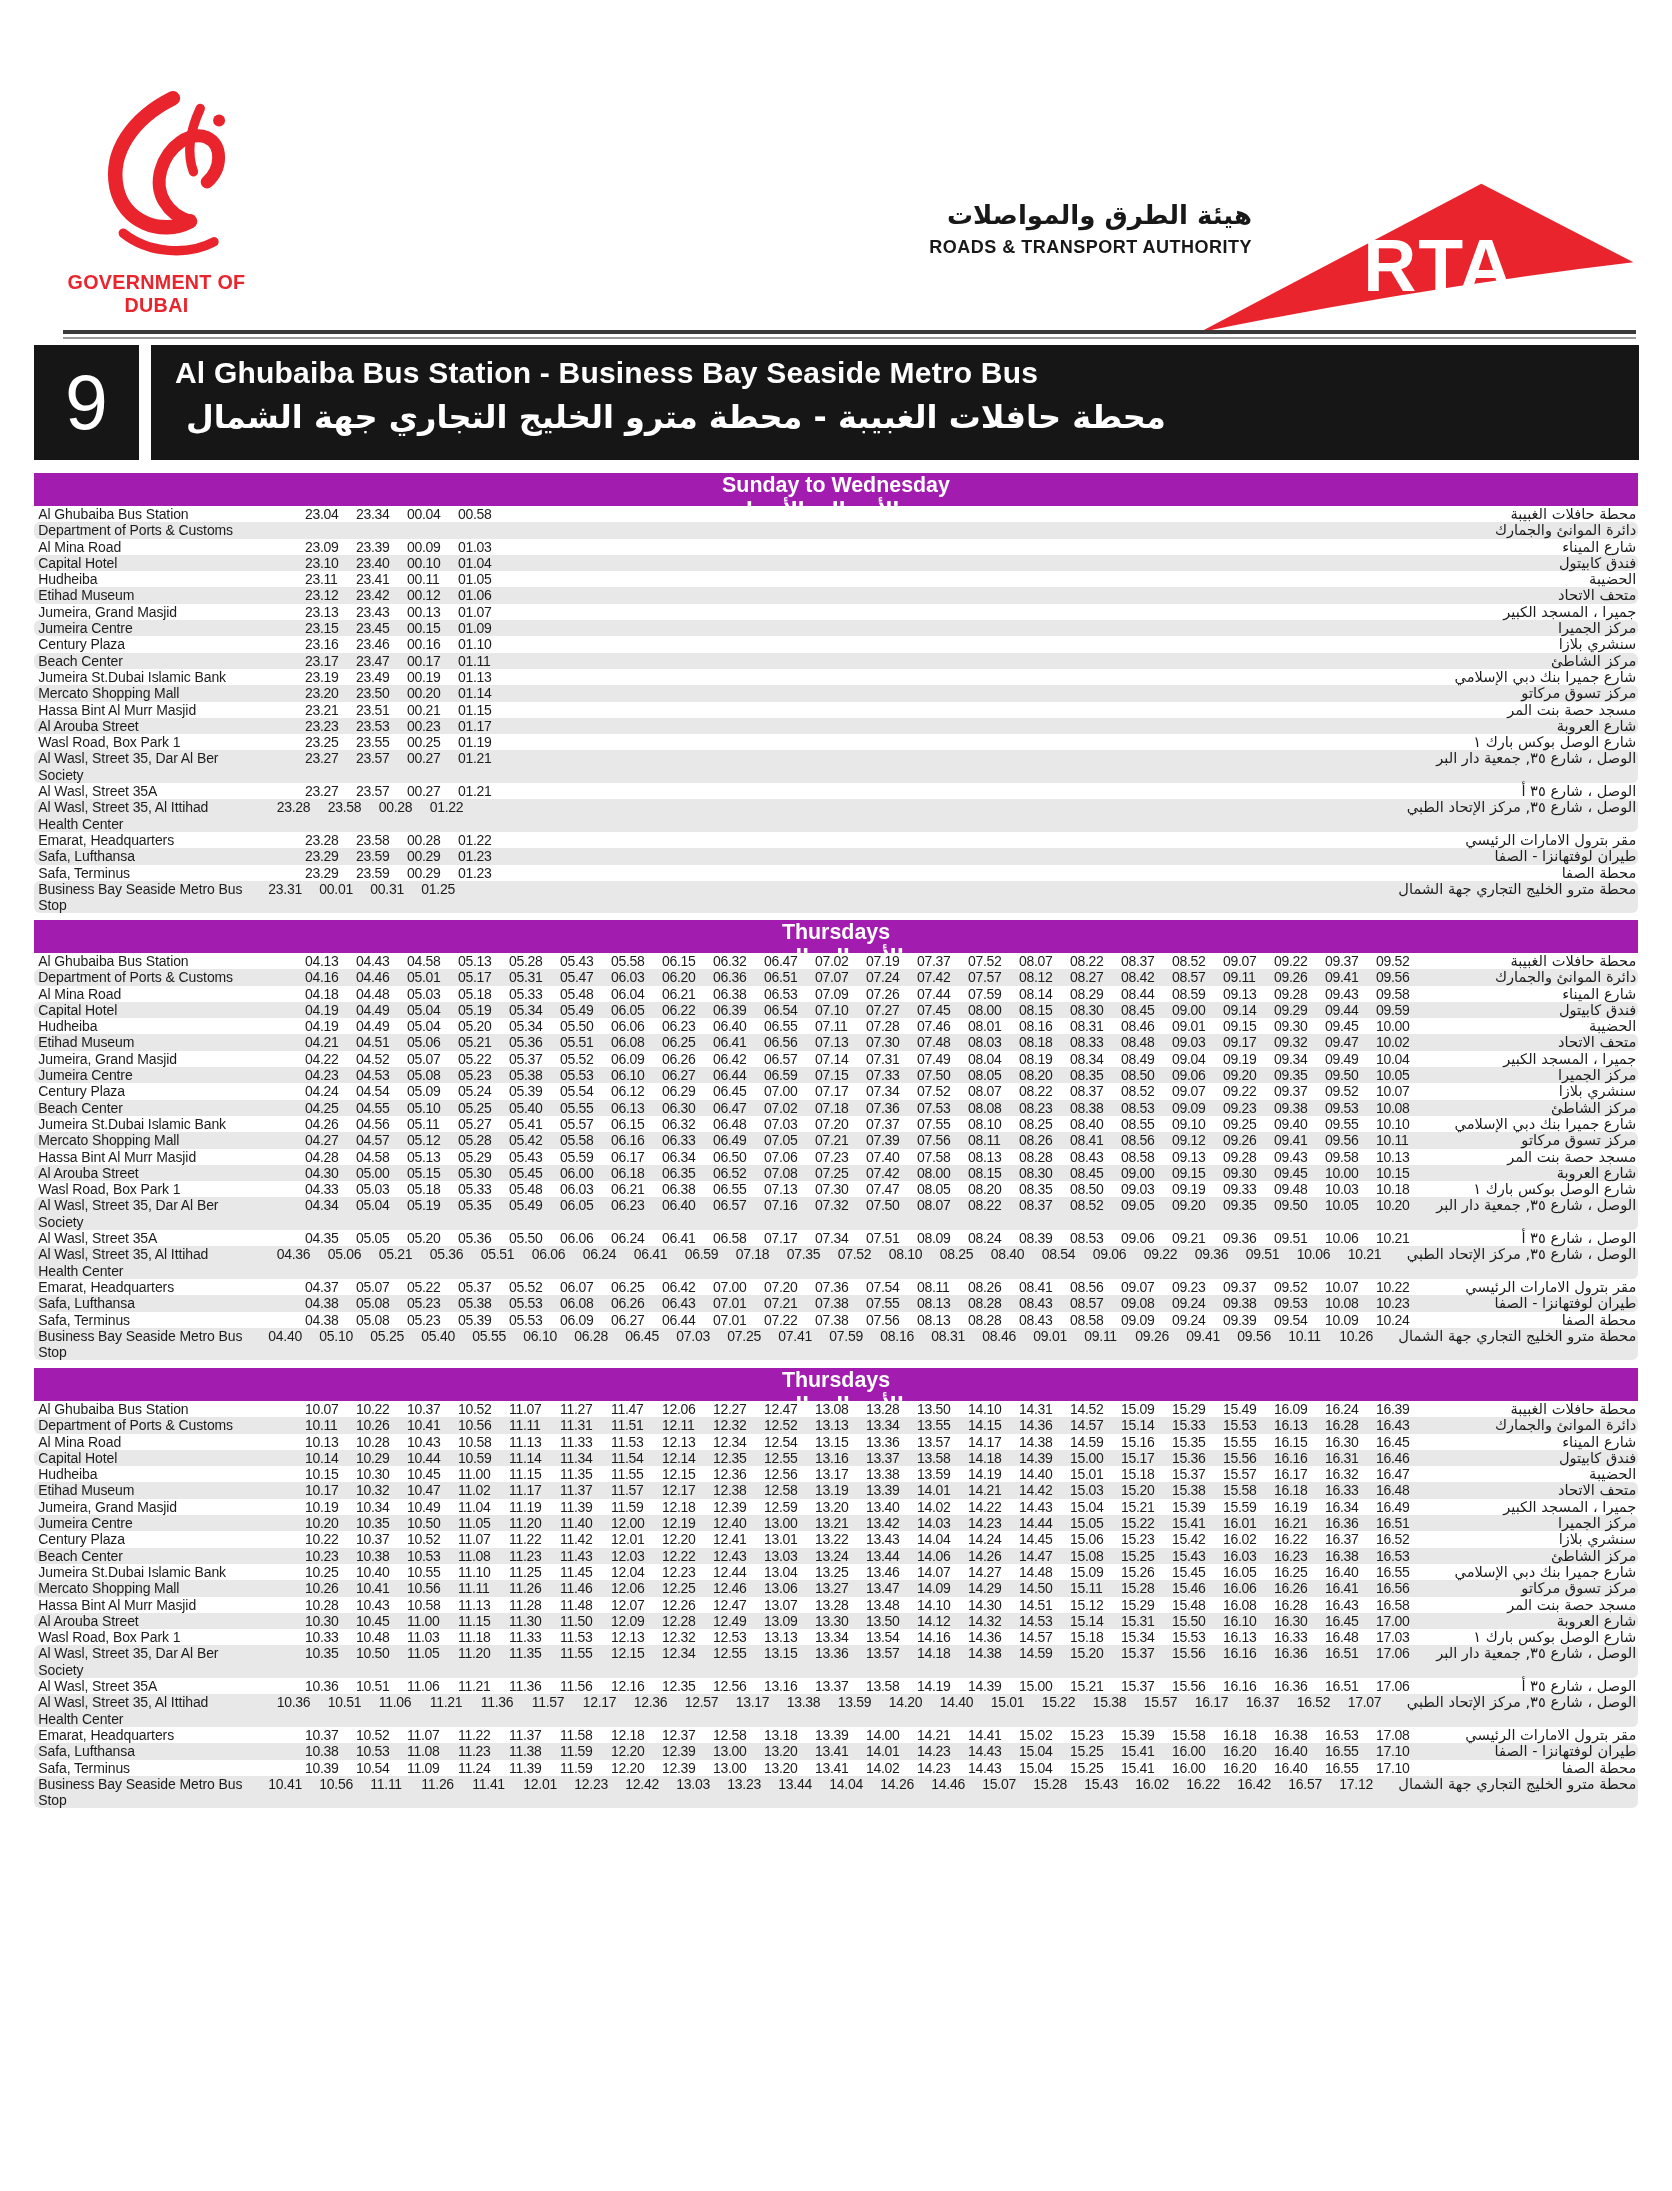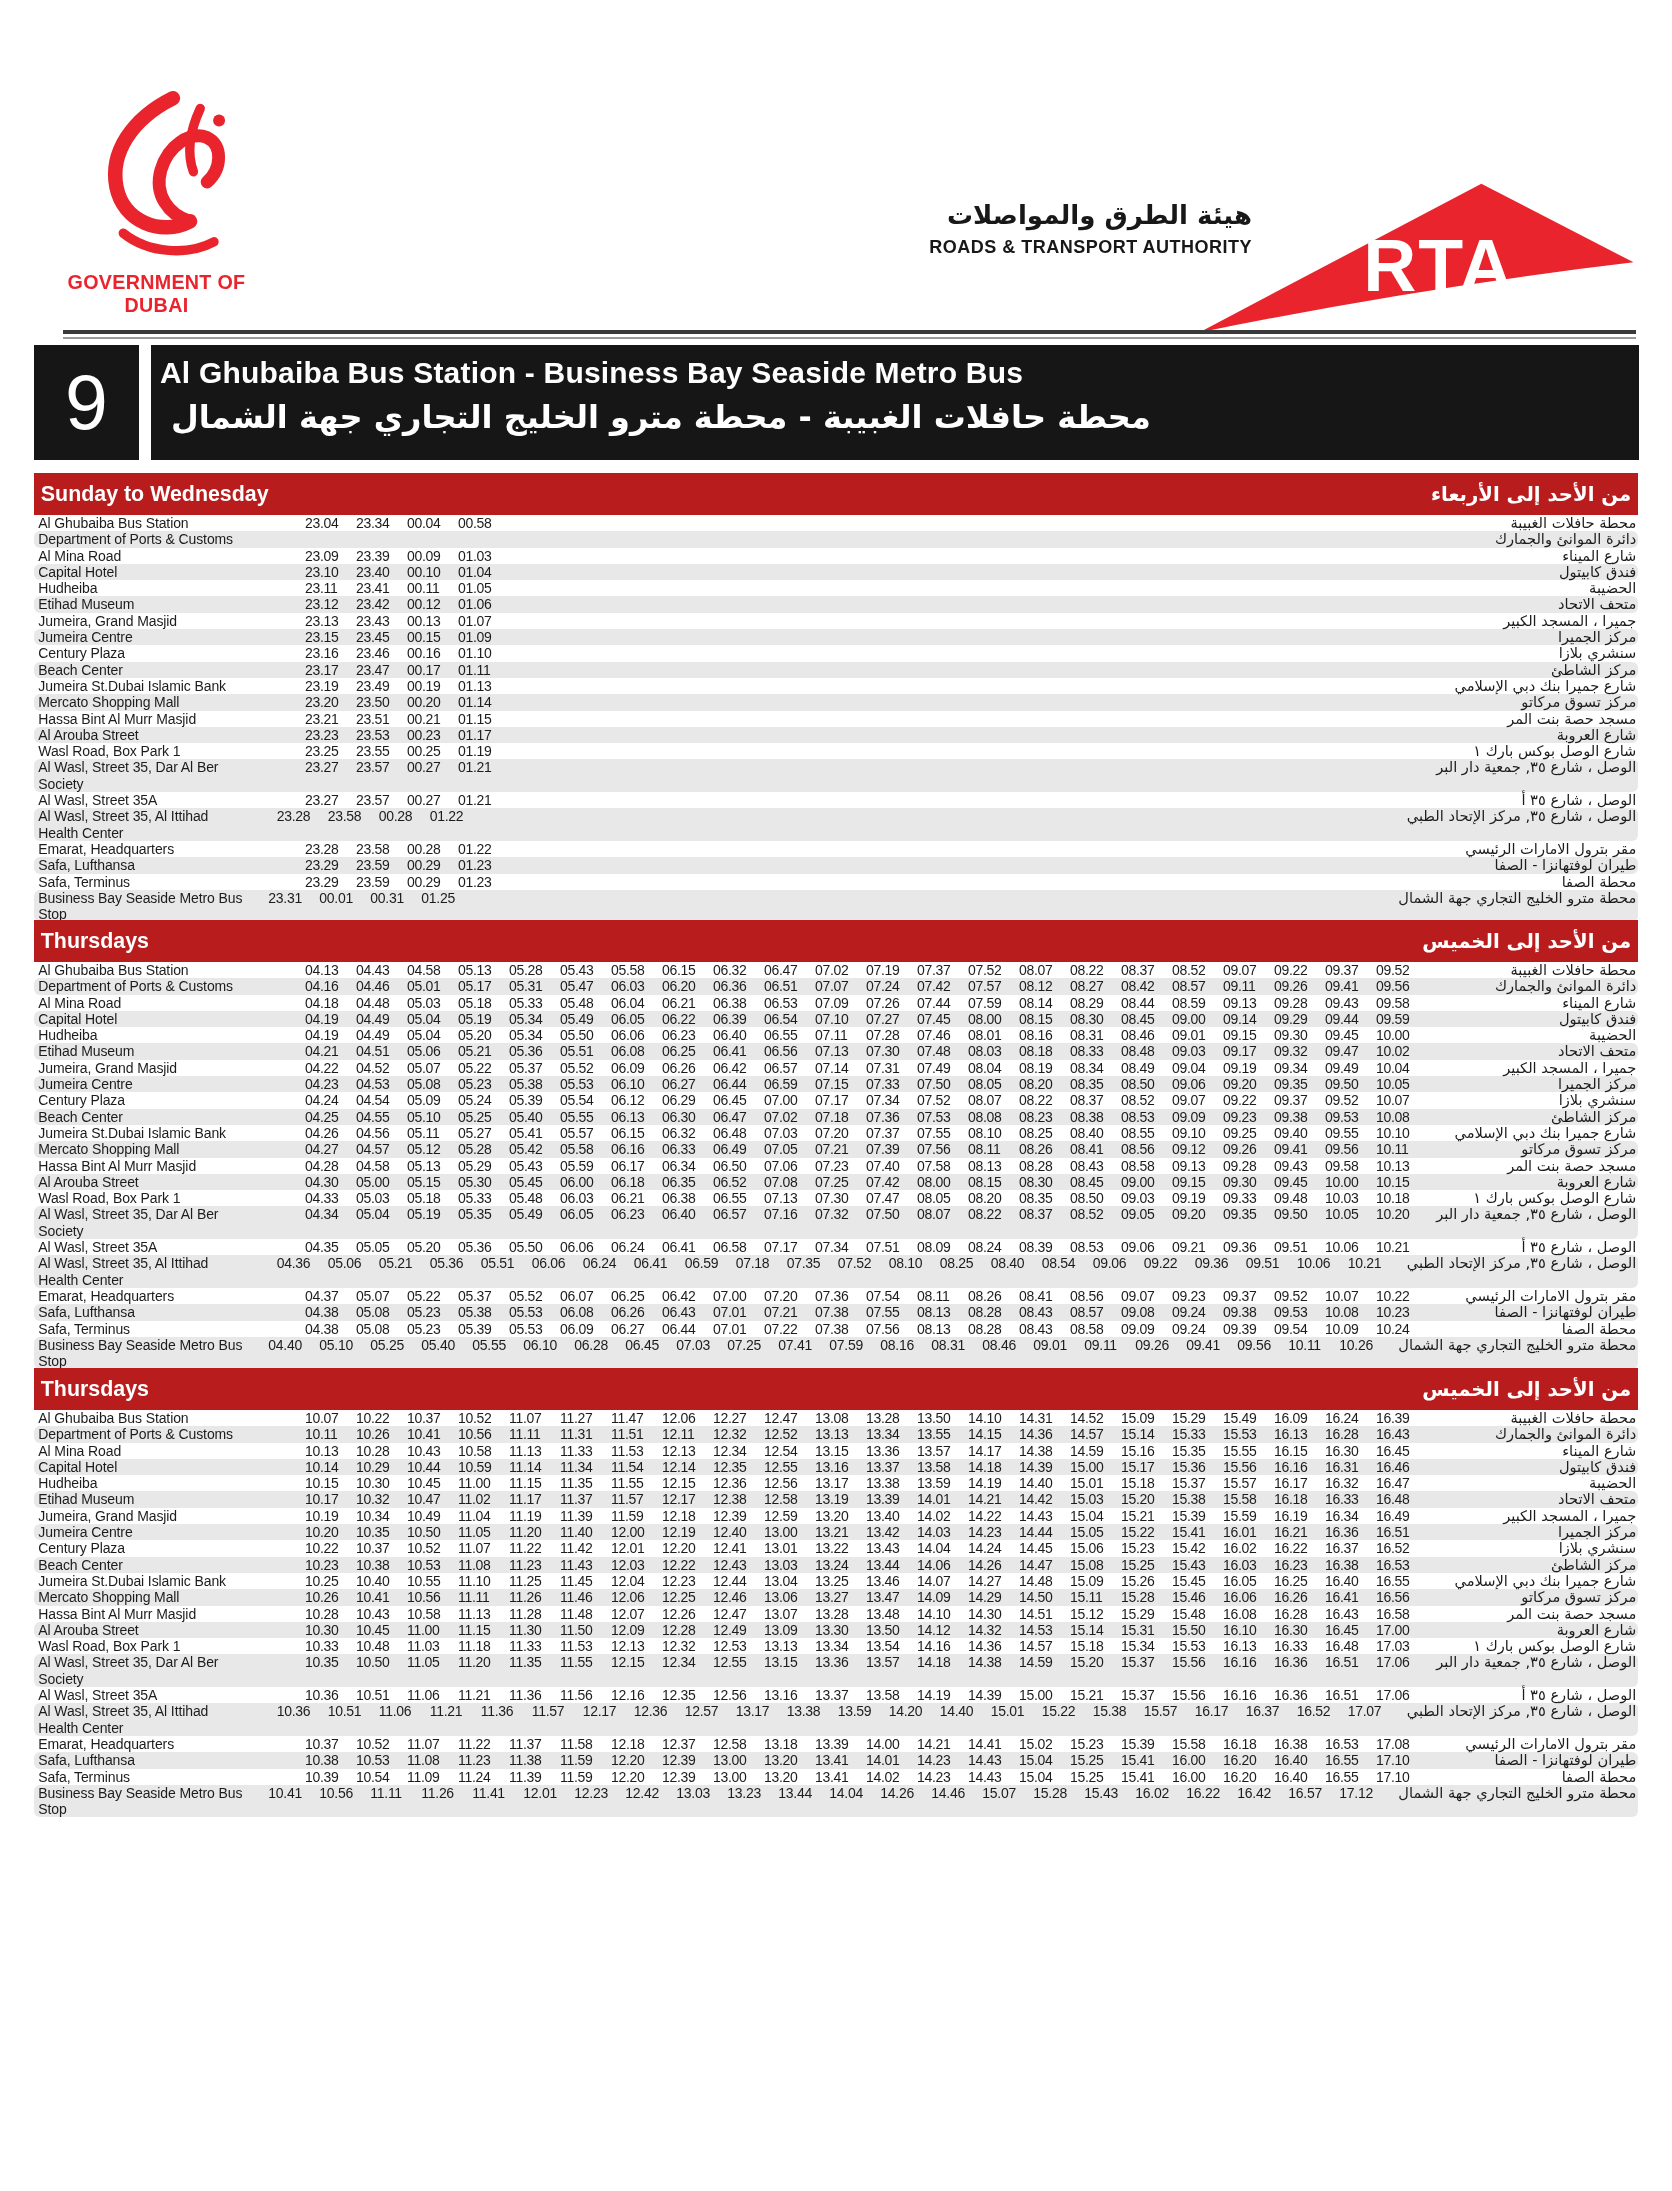--- a/index.html
+++ b/index.html
@@ -17,28 +17,28 @@
   .rta-en{right:421px;top:237px;font-size:18px;font-weight:bold;letter-spacing:0.5px;color:#181818;}
   .rta-logo{left:1192px;top:170px;width:447px;height:171px;}
   
   .rule-thick{left:63px;top:330px;width:1573px;height:4.3px;background:#3a3a3a;}
   .rule-thin{left:63px;top:337px;width:1573px;height:1.7px;background:#9a9a9a;}
   
   .route-num{left:34px;top:345px;width:105px;height:115px;background:#161616;
     display:flex;align-items:center;justify-content:center;}
   .route-num span{color:#fff;font-size:77px;font-weight:400;line-height:1;}
   .route-title{left:151px;top:345px;width:1488px;height:115px;background:#161616;
-    box-sizing:border-box;padding:11px 0 0 9px;color:#fff;}
+    box-sizing:border-box;padding:11px 0 0 24px;color:#fff;}
   .route-title .t-en{font-size:30px;font-weight:bold;letter-spacing:0.2px;}
   .route-title .t-ar{font-size:32px;font-weight:bold;margin-top:7.7px;direction:rtl;text-align:left;
     font-family:"DejaVu Sans",sans-serif;margin-left:11px;}
   
   .section{position:absolute;left:34px;width:1604px;}
-  .bar{height:42px;background:#b91c1c;color:#fff;display:flex;
-    justify-content:space-between;align-items:center;padding:0 6.8px;box-sizing:border-box;}
+  .bar{height:33px;background:#a21caf;color:#fff;display:flex;
+    justify-content:space-between;align-items:center;padding:0 6.8px;box-sizing:border-box;flex-direction:column;}
   .bar-en{font-size:21.4px;font-weight:bold;}
   .bar-ar{font-size:19.7px;font-weight:bold;direction:rtl;font-family:"DejaVu Sans",sans-serif;}
   .row{display:flex;align-items:flex-start;min-height:16.3px;line-height:16.3px;}
   .row.alt{background:#e8e8e8;border-radius:6px;}
   .s-en{width:271px;box-sizing:border-box;padding-left:4.3px;font-size:14px;
     white-space:pre-line;letter-spacing:-0.1px;}
   .times{display:flex;width:1130px;flex-shrink:0;}
   .t{width:51px;flex-shrink:0;font-size:14px;letter-spacing:-0.3px;}
   .s-ar{flex:1;text-align:right;direction:rtl;font-size:14.6px;padding-right:1.7px;
     font-family:"DejaVu Sans",sans-serif;white-space:nowrap;}

